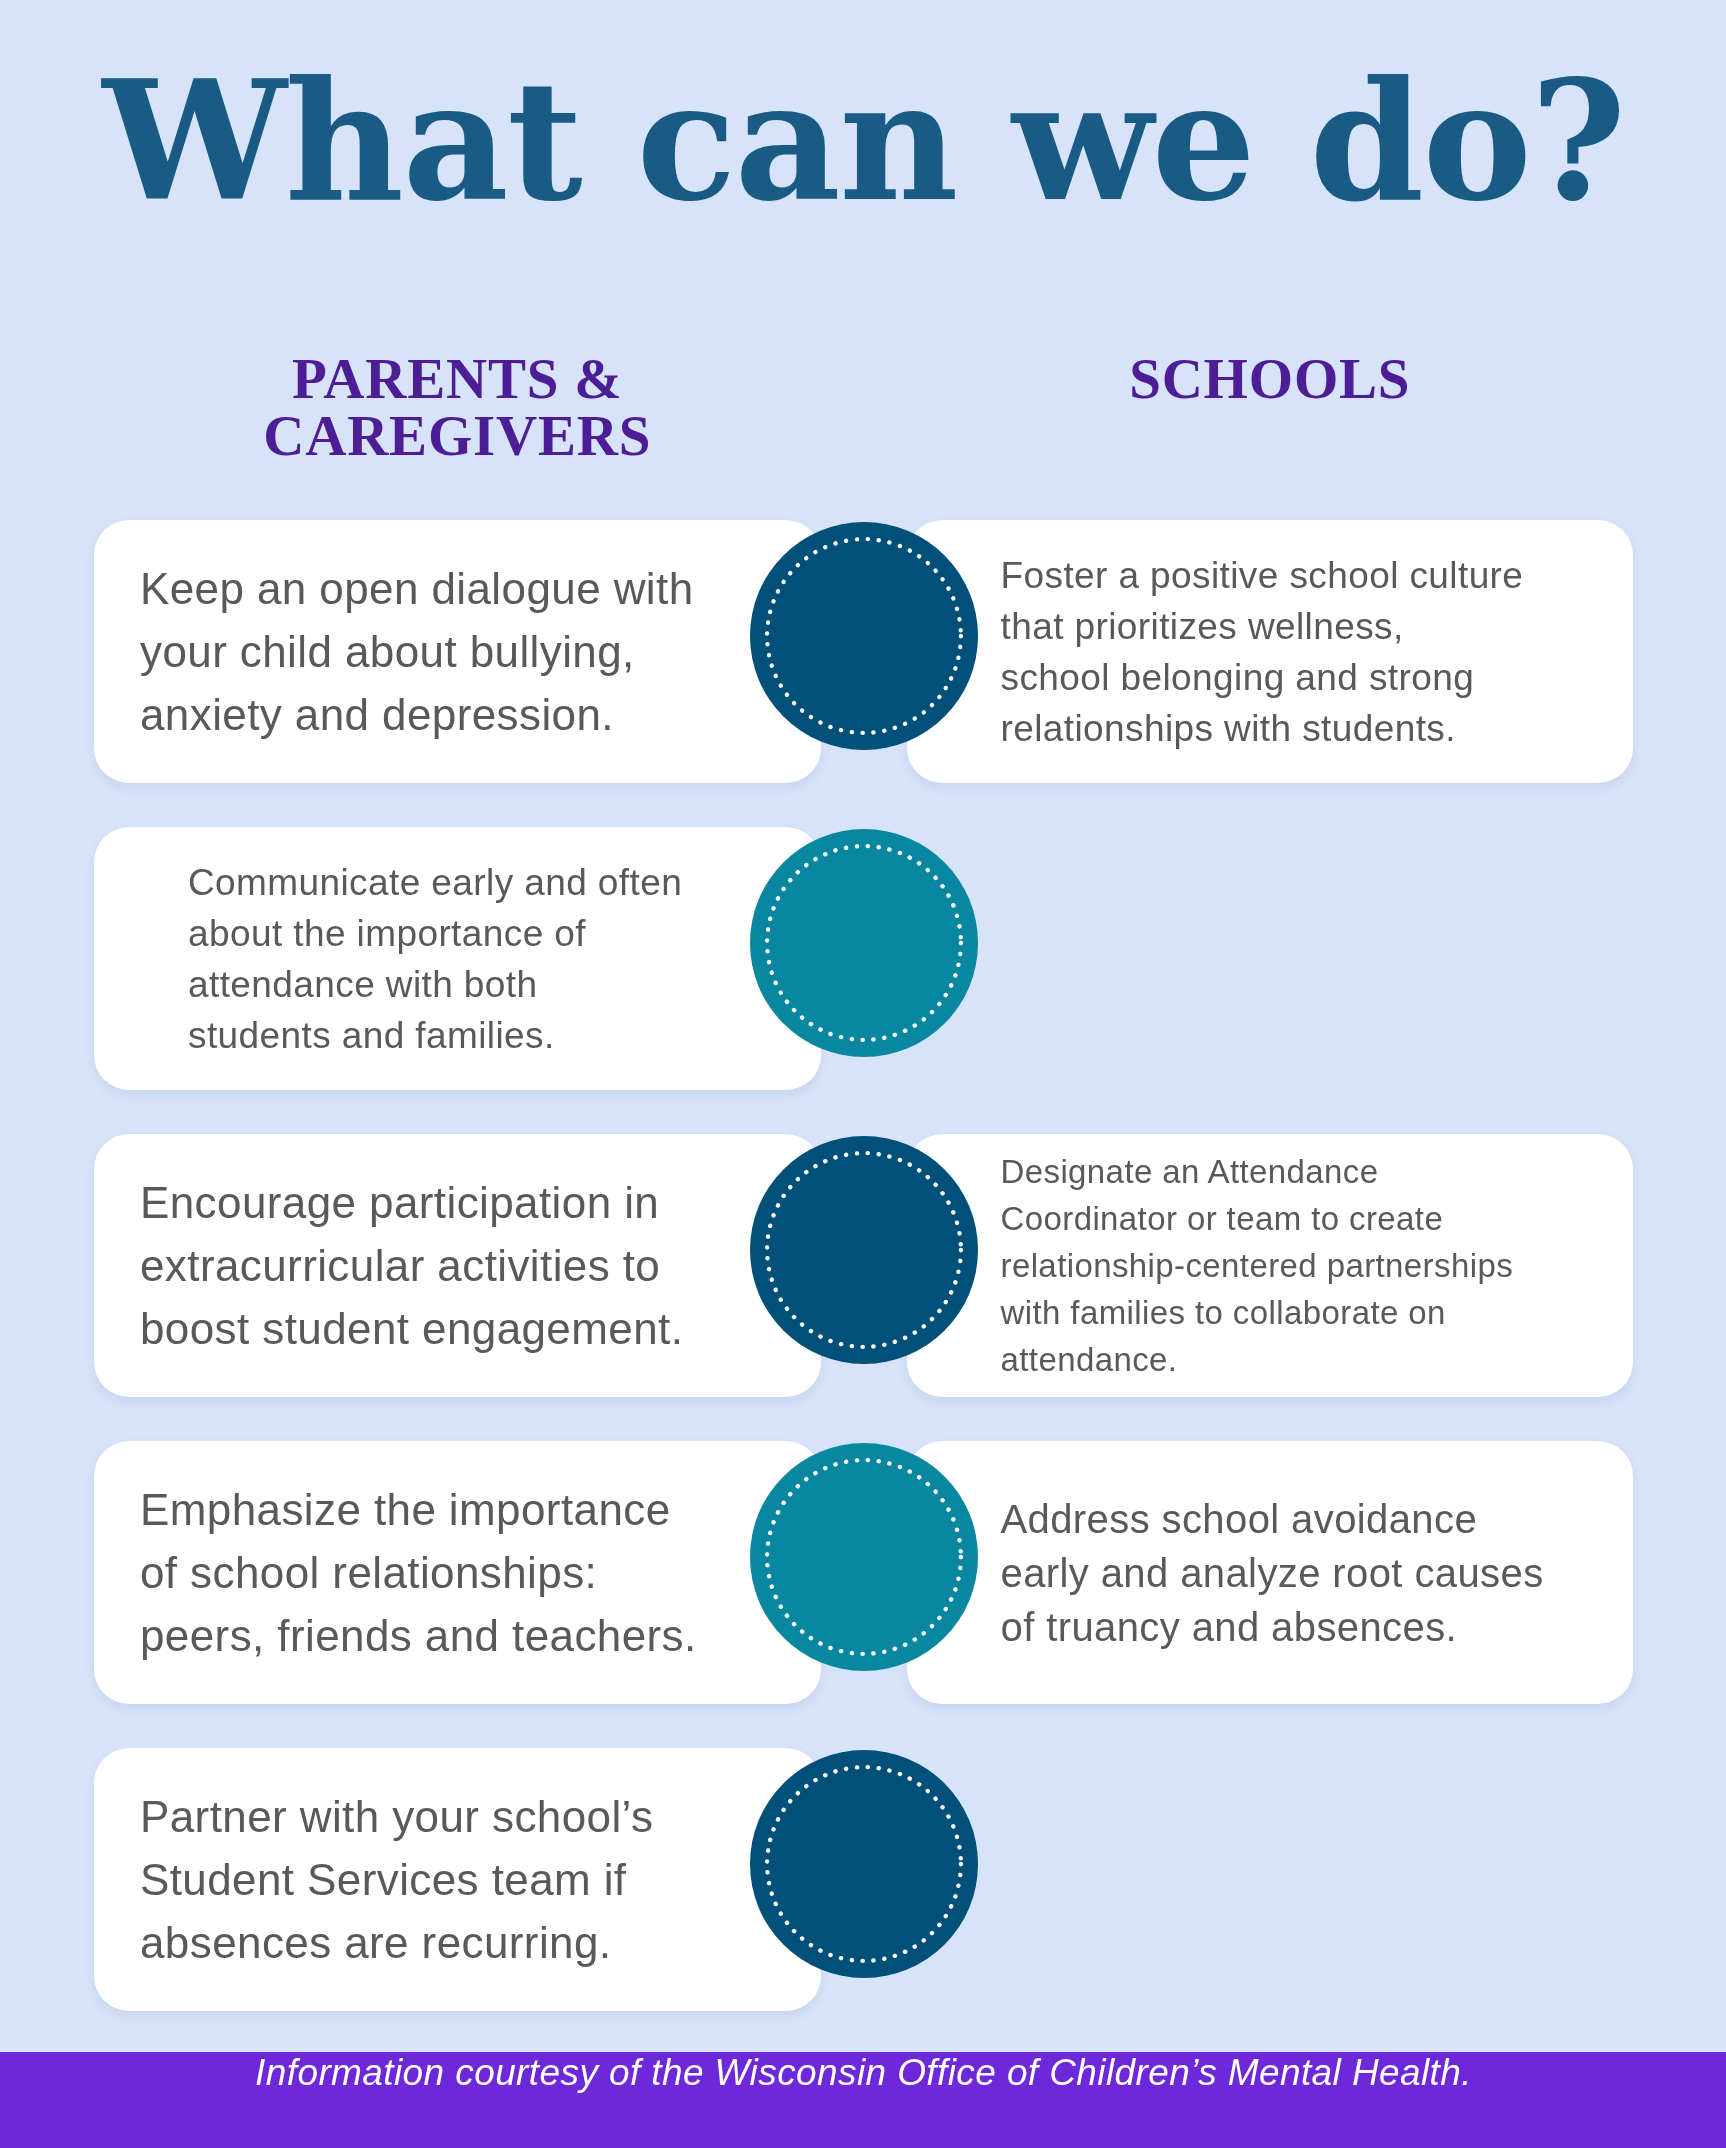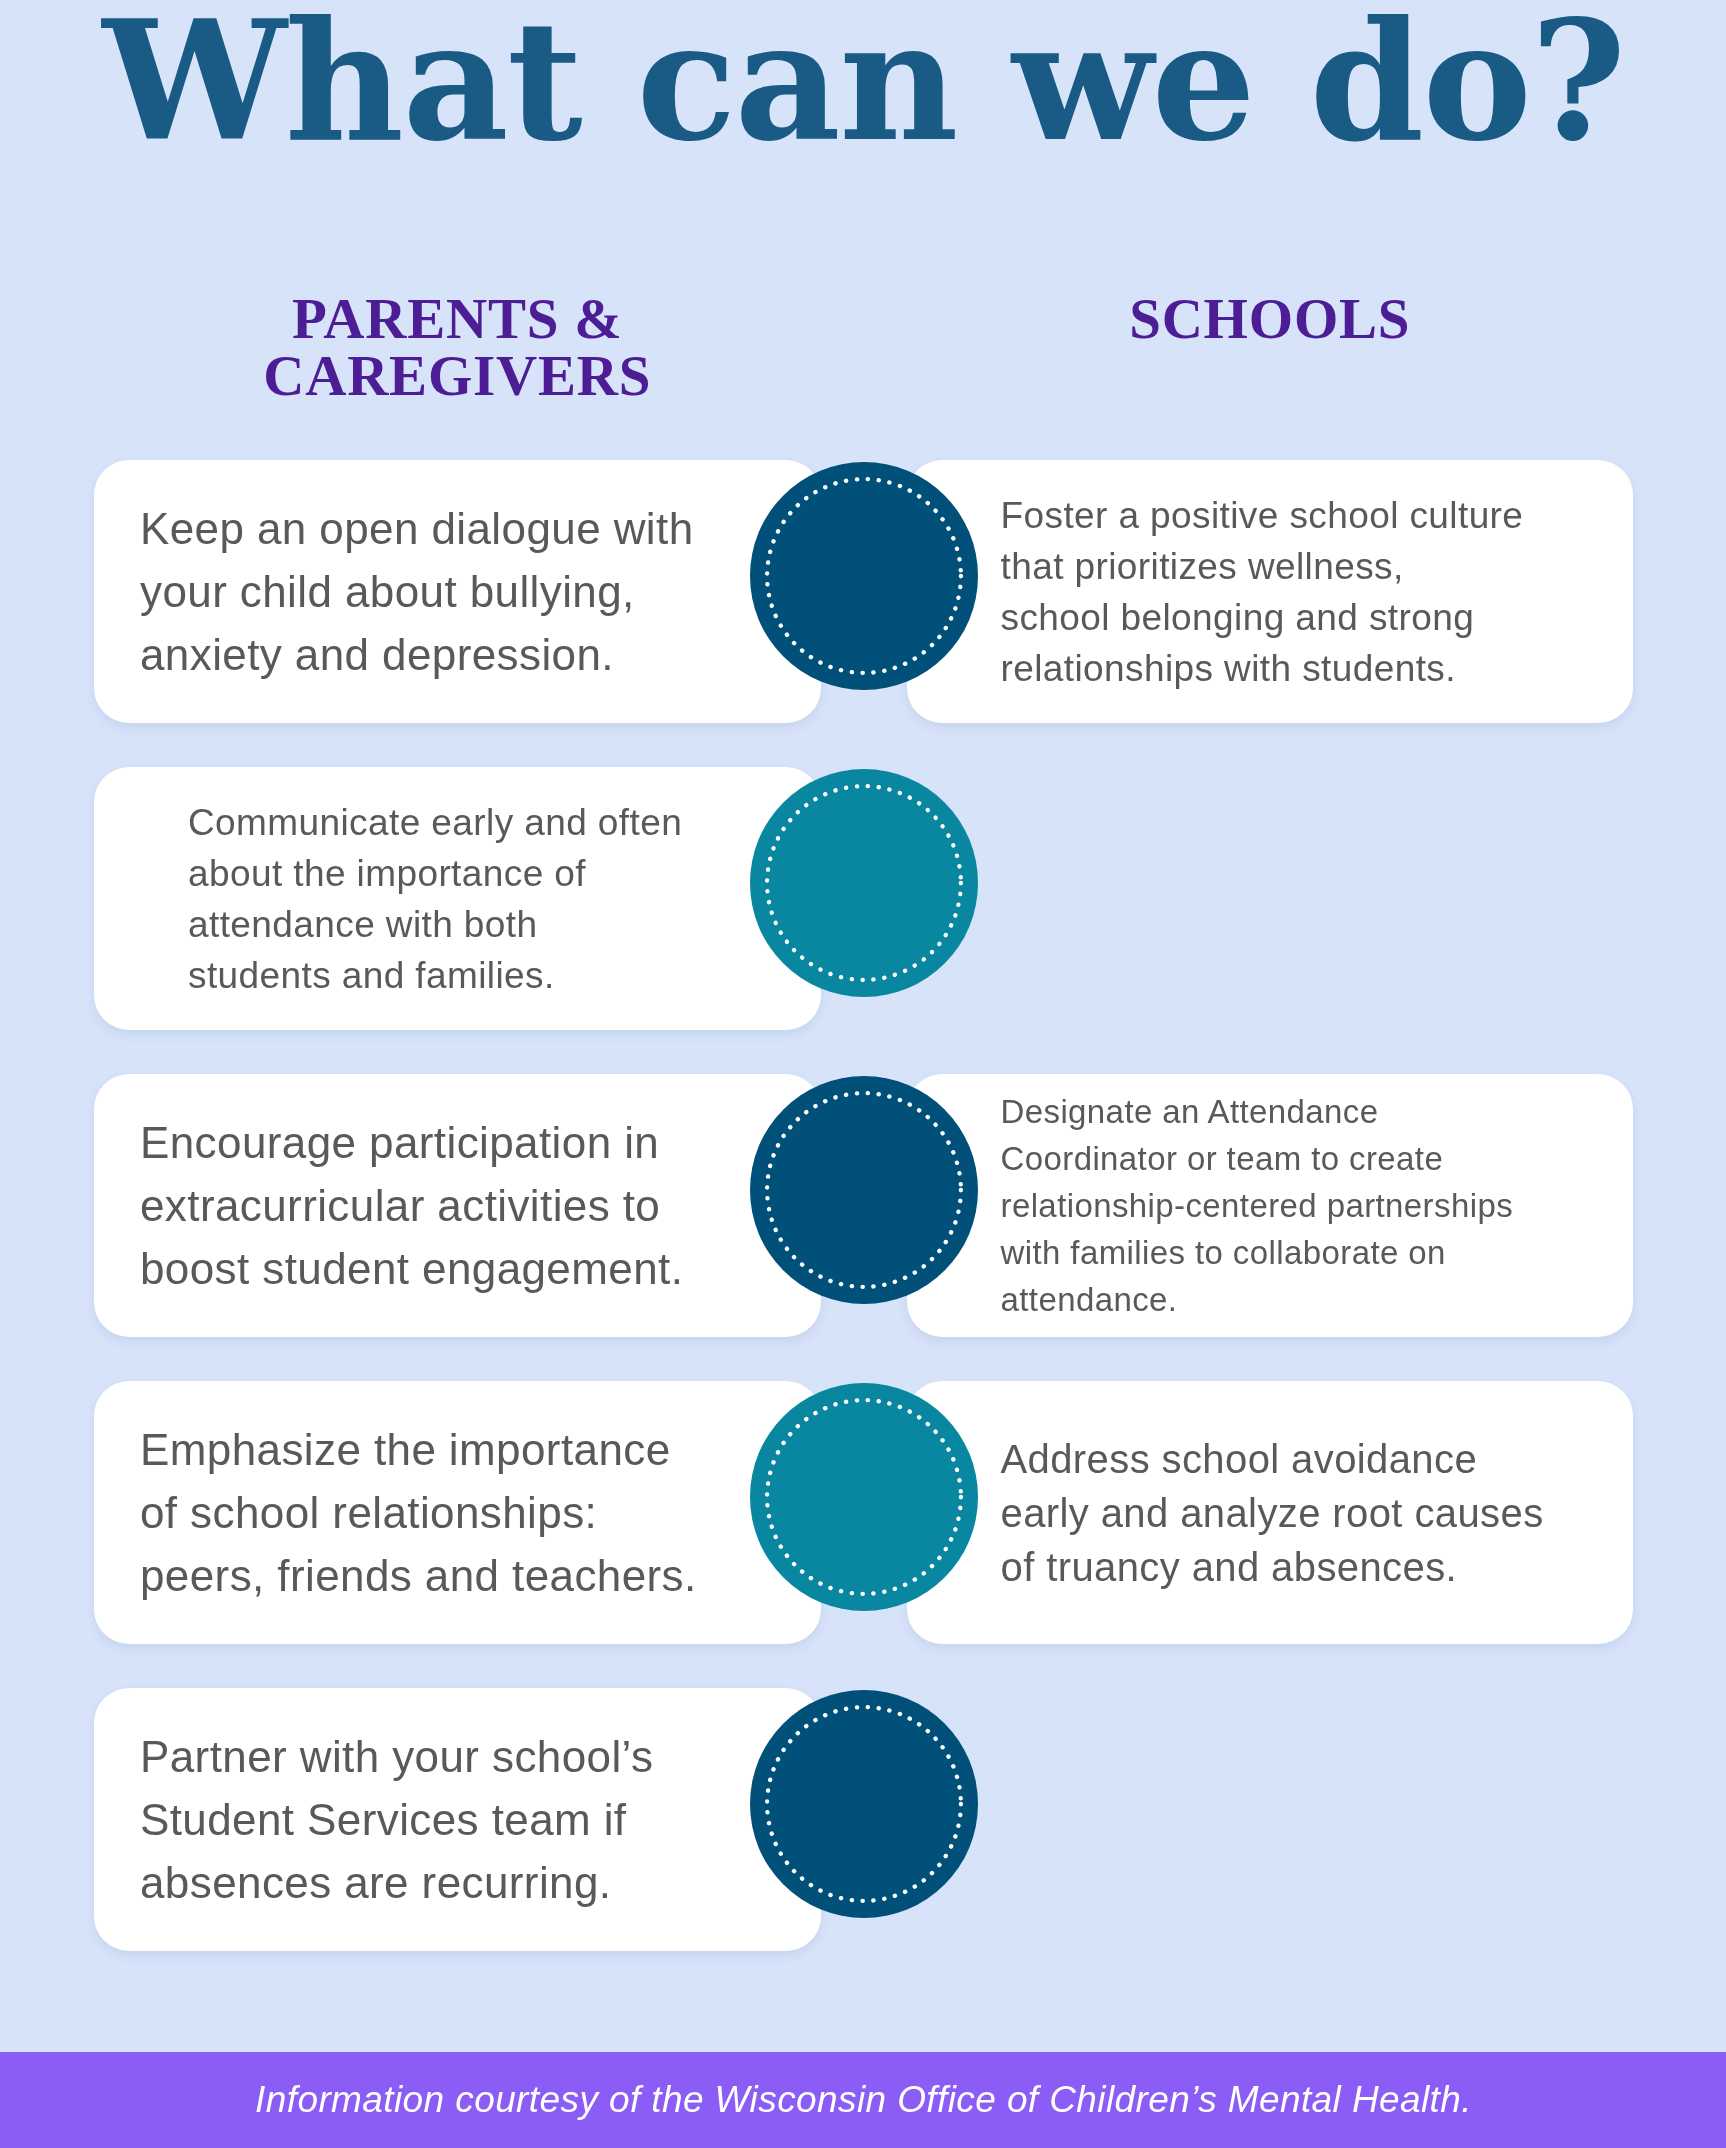--- a/index.html
+++ b/index.html
@@ -7,20 +7,21 @@
     width: 1727px;
     height: 2148px;
     background: #D7E3F9;
     overflow: hidden;
     font-family: "Liberation Sans", sans-serif;
     position: relative;
   }
   .page { width: 1727px; height: 2148px; position: relative; }
 
   .title {
+    padding-top: 60px;
     text-align: center;
     font-family: "DejaVu Serif", serif;
     font-weight: 700;
     font-size: 164px;
     line-height: 1;
     color: #1A5B86;
     letter-spacing: -1.7px;
   }
 
   .headers {
@@ -89,23 +90,22 @@
   .circle svg { display: block; width: 228px; height: 228px; }
   .circle-navy { background: #015079; }
   .circle-teal { background: #0A87A0; }
 
   .footer {
     position: absolute;
     left: 0;
     bottom: 0;
     width: 1727px;
     height: 96px;
-    background: #8b5cf6;
-    display: flex;
-    align-items: center;
+    background: #6d28d9;
+    display: flex;
     justify-content: center;
   }
   .footer-text {
     color: #FFFFFF;
     font-style: italic;
     font-size: 37px;
     letter-spacing: 0.4px;
   }
 </style>
 </head>

